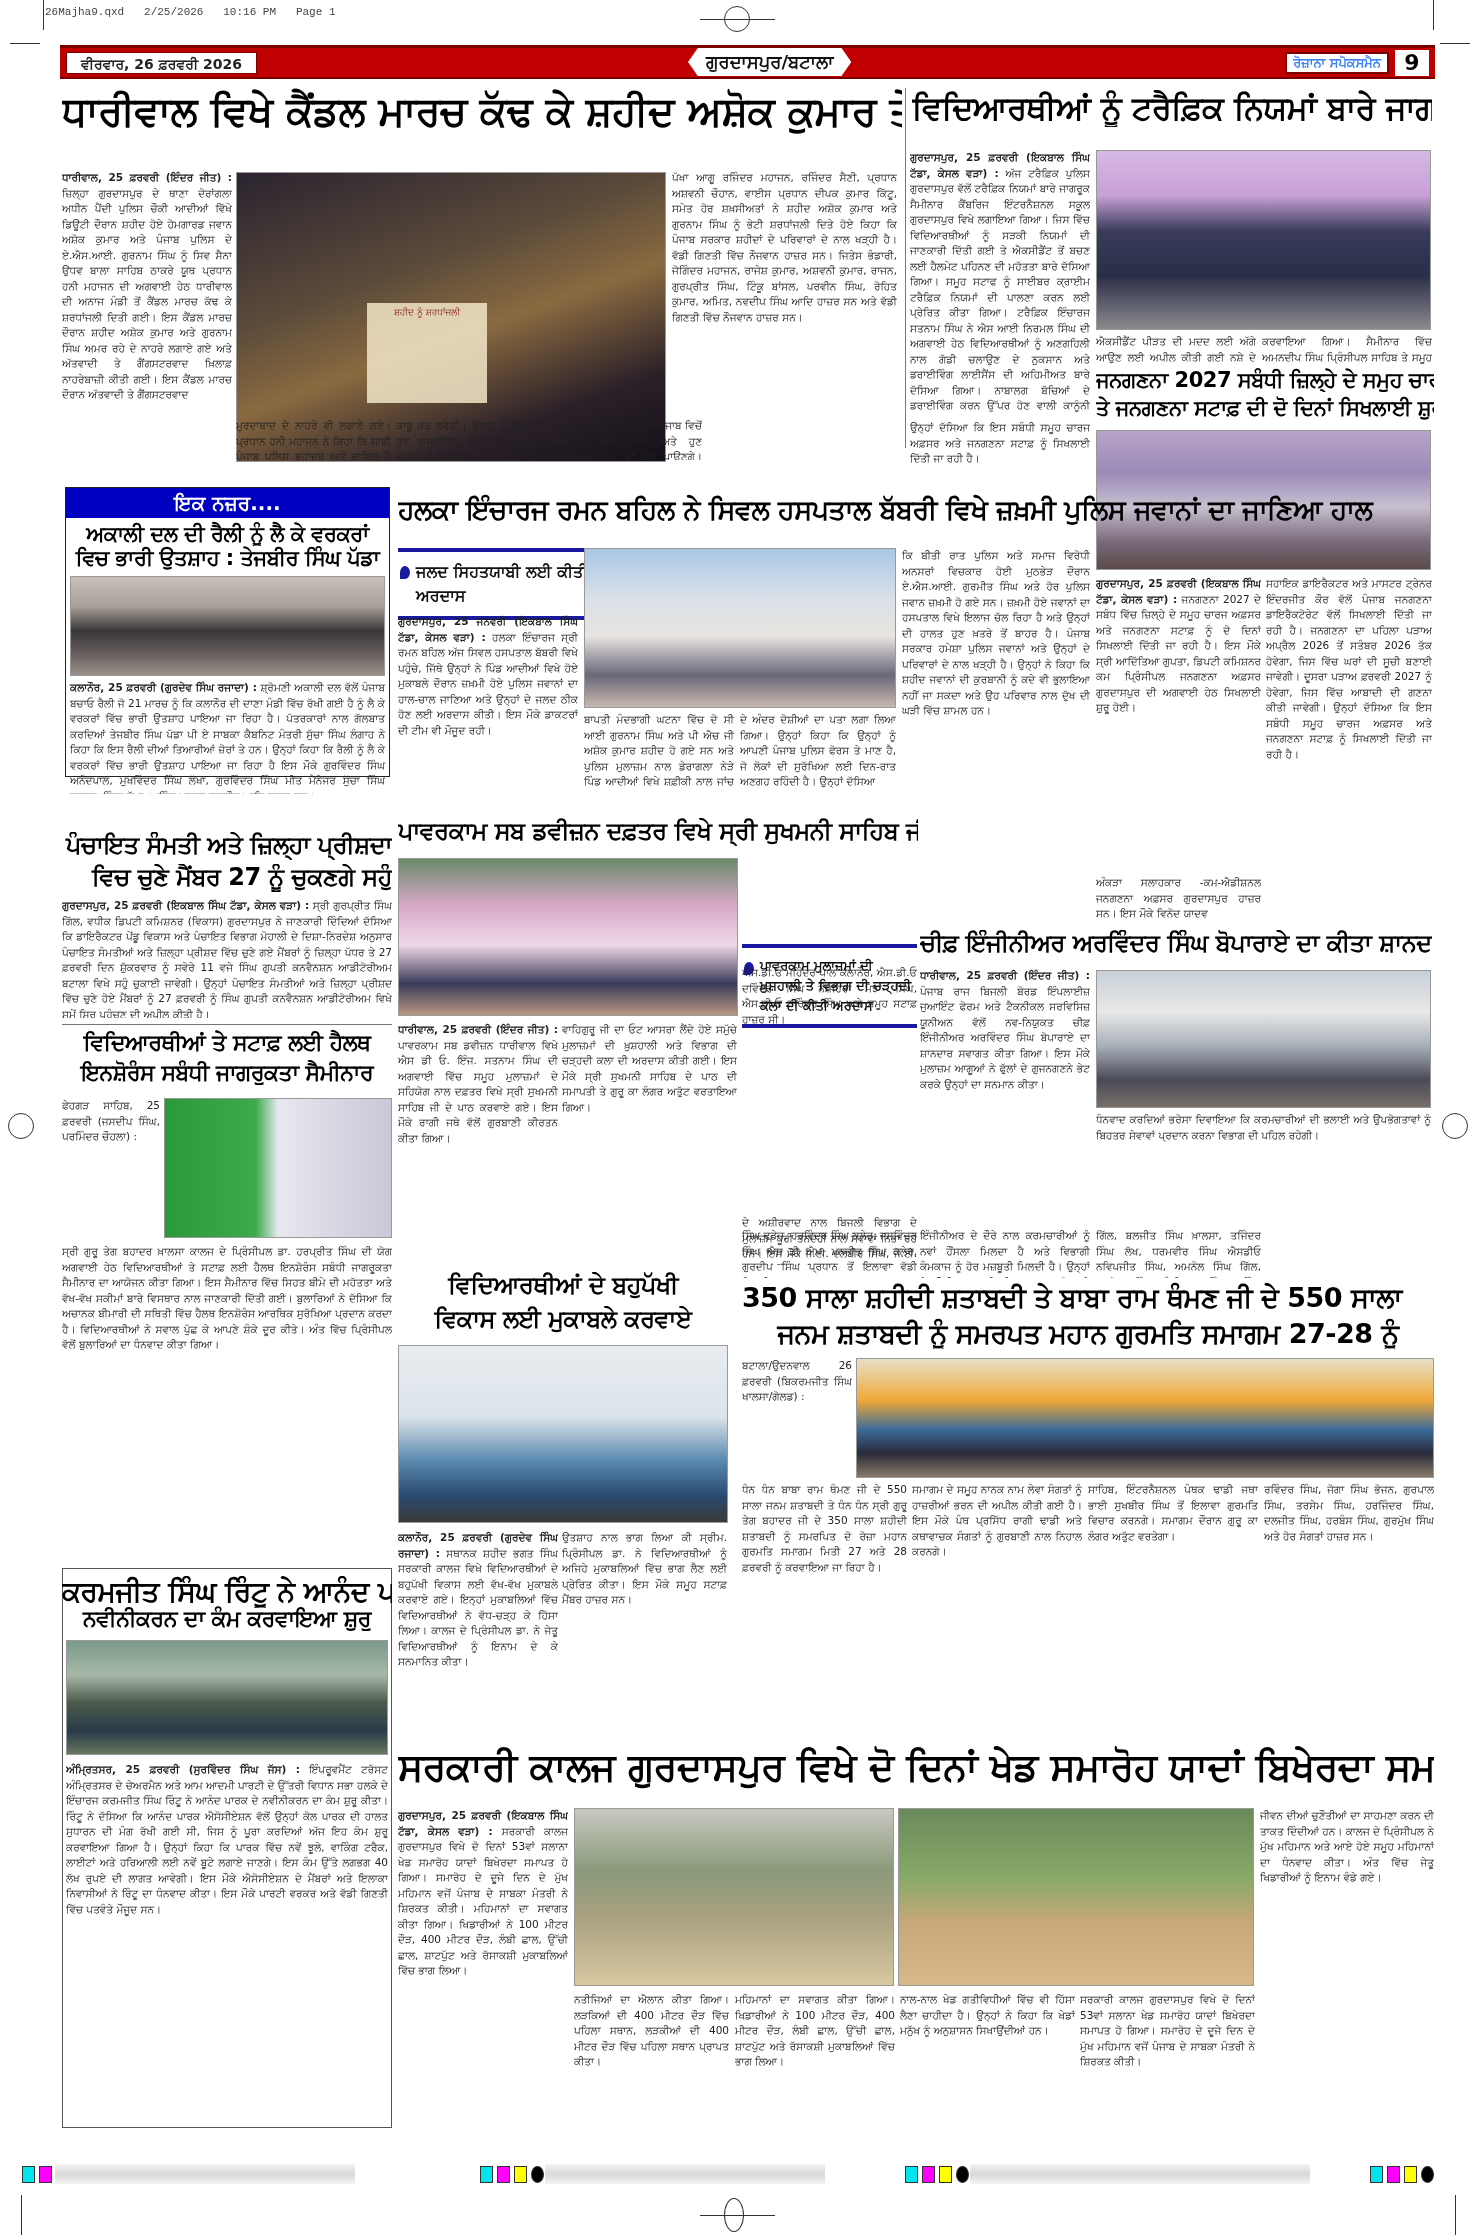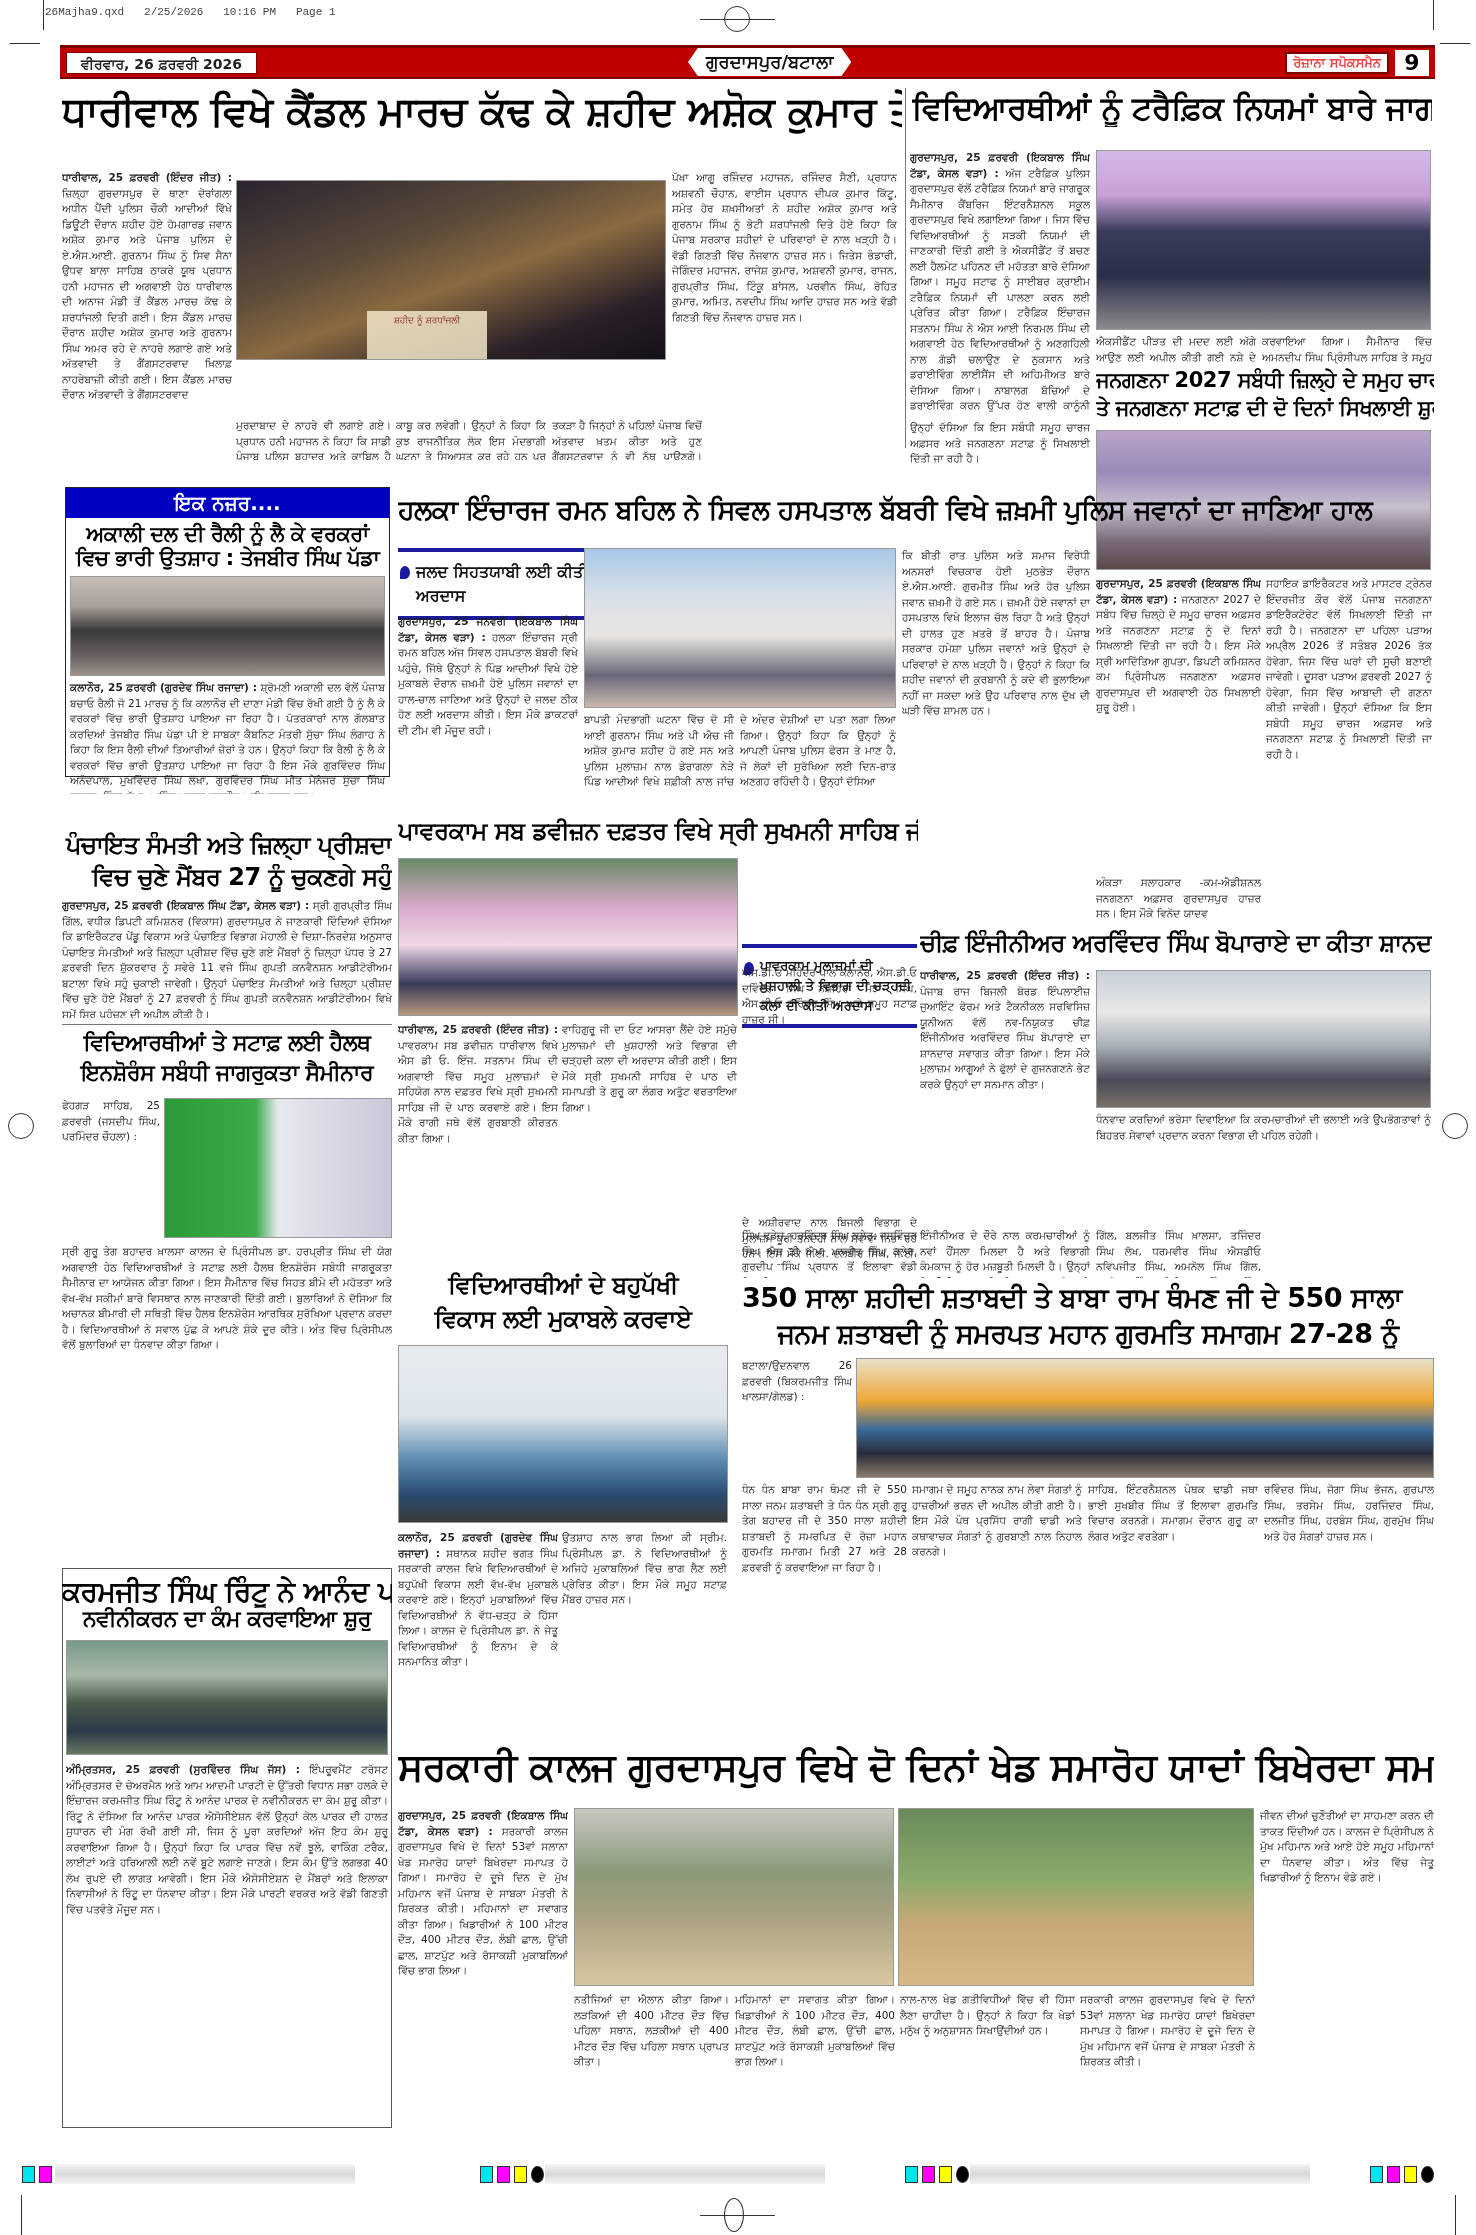--- a/index.html
+++ b/index.html
@@ -6,21 +6,21 @@
   body{width:1476px;height:2235px;background:#fff;position:relative;overflow:hidden;font-family:"DejaVu Sans",sans-serif;color:#111}
   .abs{position:absolute}
   .slug{left:45px;top:6px;font-family:"Liberation Mono",monospace;font-size:11px;color:#444}
   .crop-h{height:1px;background:#333}
   .crop-v{width:1px;background:#333}
   .reg{width:26px;height:26px;border:1px solid #333;border-radius:50%}
   
   .mast{left:60px;top:45px;width:1375px;height:34px;background:#c00000;border-top:3px solid #7a0000;border-bottom:2px solid #7a0000}
   .mast-date{position:absolute;left:6px;top:4px;height:22px;padding:0 14px;background:#fff;border:1px solid #7a0000;font-size:14px;font-weight:bold;line-height:22px;color:#222}
   .mast-sec{position:absolute;left:628px;top:0;height:28px;padding:0 18px;background:#fff;font-size:18px;font-weight:bold;line-height:28px;color:#111;clip-path:polygon(6% 0,94% 0,100% 50%,94% 100%,6% 100%,0 50%)}
-  .mast-brand{position:absolute;right:46px;top:4px;height:22px;padding:0 6px;background:#fff;border:2px solid #7a0000;font-size:13px;font-weight:bold;line-height:18px;color:#ef4444}
+  .mast-brand{position:absolute;right:46px;top:4px;height:22px;padding:0 6px;background:#fff;border:2px solid #7a0000;font-size:13px;font-weight:bold;line-height:18px;color:#3b82f6}
   .mast-page{position:absolute;right:6px;top:2px;width:34px;height:26px;background:#fff;font-size:22px;font-weight:900;line-height:26px;text-align:center;color:#000}
   
   .hl{font-weight:900;color:#000;line-height:1.15;letter-spacing:-0.5px;white-space:nowrap;overflow:hidden}
   .hl-xl{font-size:40px}
   .hl-l{font-size:32px}
   .hl-m{font-size:26px}
   .hl-s{font-size:22px;font-weight:bold}
   .body{font-size:10.5px;line-height:15.5px;color:#222;text-align:justify;overflow:hidden}
   .photo{overflow:hidden;border:1px solid #999}
   .ph-night{background:linear-gradient(160deg,#2b2430 0%,#5a4a3a 35%,#8a6a40 55%,#2a2028 80%,#151018 100%)}
@@ -68,21 +68,21 @@
 
 <div class="abs mast">
   <div class="mast-date">ਵੀਰਵਾਰ, 26 ਫ਼ਰਵਰੀ 2026</div>
   <div class="mast-sec">ਗੁਰਦਾਸਪੁਰ/ਬਟਾਲਾ</div>
   <div class="mast-brand">ਰੋਜ਼ਾਨਾ ਸਪੋਕਸਮੈਨ</div>
   <div class="mast-page">9</div>
 </div>
 
 <div class="abs hl hl-xl" style="left:62px;top:88px;width:840px">ਧਾਰੀਵਾਲ ਵਿਖੇ ਕੈਂਡਲ ਮਾਰਚ ਕੱਢ ਕੇ ਸ਼ਹੀਦ ਅਸ਼ੋਕ ਕੁਮਾਰ ਤੇ ਗੁਰਨਾਮ ਸਿੰਘ ਨੂੰ ਦਿਤੀ ਸ਼ਰਧਾਂਜਲੀ</div>
 <div class="abs body" style="left:62px;top:170px;width:170px;height:290px"><b>ਧਾਰੀਵਾਲ, 25 ਫ਼ਰਵਰੀ (ਇੰਦਰ ਜੀਤ) :</b> <span>ਜ਼ਿਲ੍ਹਾ ਗੁਰਦਾਸਪੁਰ ਦੇ ਥਾਣਾ ਦੋਰਾਂਗਲਾ ਅਧੀਨ ਪੈਂਦੀ ਪੁਲਿਸ ਚੌਕੀ ਆਦੀਆਂ ਵਿੱਖੇ ਡਿਊਟੀ ਦੌਰਾਨ ਸ਼ਹੀਦ ਹੋਏ ਹੋਮਗਾਰਡ ਜਵਾਨ ਅਸ਼ੋਕ ਕੁਮਾਰ ਅਤੇ ਪੰਜਾਬ ਪੁਲਿਸ ਦੇ ਏ.ਐਸ.ਆਈ. ਗੁਰਨਾਮ ਸਿੰਘ ਨੂੰ ਸਿਵ ਸੈਨਾ ਉਧਵ ਬਾਲਾ ਸਾਹਿਬ ਠਾਕਰੇ ਯੂਥ ਪ੍ਰਧਾਨ ਹਨੀ ਮਹਾਜਨ ਦੀ ਅਗਵਾਈ ਹੇਠ ਧਾਰੀਵਾਲ ਦੀ ਅਨਾਜ ਮੰਡੀ ਤੋਂ ਕੈਂਡਲ ਮਾਰਚ ਕੱਢ ਕੇ ਸ਼ਰਧਾਂਜਲੀ ਦਿਤੀ ਗਈ। ਇਸ ਕੈਂਡਲ ਮਾਰਚ ਦੌਰਾਨ ਸ਼ਹੀਦ ਅਸ਼ੋਕ ਕੁਮਾਰ ਅਤੇ ਗੁਰਨਾਮ ਸਿੰਘ ਅਮਰ ਰਹੇ ਦੇ ਨਾਹਰੇ ਲਗਾਏ ਗਏ ਅਤੇ ਅੱਤਵਾਦੀ ਤੇ ਗੈਂਗਸਟਰਵਾਦ ਖ਼ਿਲਾਫ਼ ਨਾਹਰੇਬਾਜ਼ੀ ਕੀਤੀ ਗਈ। ਇਸ ਕੈਂਡਲ ਮਾਰਚ ਦੌਰਾਨ ਅੱਤਵਾਦੀ ਤੇ ਗੈਂਗਸਟਰਵਾਦ</span></div>
-<div class="abs photo ph-night" style="left:236px;top:180px;width:430px;height:180px">
+<div class="abs photo ph-night" style="left:236px;top:172px;width:430px;height:290px">
   <div style="position:absolute;left:130px;top:130px;width:120px;height:100px;background:#f2e6c8;opacity:.85;font-size:9px;color:#8a1010;text-align:center;padding-top:4px">ਸ਼ਹੀਦ ਨੂੰ ਸ਼ਰਧਾਂਜਲੀ</div>
 </div>
 <div class="abs body" style="left:236px;top:418px;width:155px;height:42px">ਮੁਰਦਾਬਾਦ ਦੇ ਨਾਹਰੇ ਵੀ ਲਗਾਏ ਗਏ। ਪ੍ਰਧਾਨ ਹਨੀ ਮਹਾਜਨ ਨੇ ਕਿਹਾ ਕਿ ਸਾਡੀ ਪੰਜਾਬ ਪੁਲਿਸ ਬਹਾਦਰ ਅਤੇ ਕਾਬਿਲ ਹੈ ਅਤੇ ਜਲਦ ਹੀ ਕਾਤਲਾਂ ਨੂੰ</div>
 <div class="abs body" style="left:396px;top:418px;width:150px;height:42px">ਕਾਬੂ ਕਰ ਲਵੇਗੀ। ਉਨ੍ਹਾਂ ਨੇ ਕਿਹਾ ਕਿ ਕੁਝ ਰਾਜਨੀਤਿਕ ਲੋਕ ਇਸ ਮੰਦਭਾਗੀ ਘਟਨਾ ਤੇ ਸਿਆਸਤ ਕਰ ਰਹੇ ਹਨ ਪਰ ਪੰਜਾਬ ਪੁਲਿਸ ਦਾ ਮਨੋਬਲ ਕਾਫੀ</div>
 <div class="abs body" style="left:552px;top:418px;width:150px;height:42px">ਤਕੜਾ ਹੈ ਜਿਨ੍ਹਾਂ ਨੇ ਪਹਿਲਾਂ ਪੰਜਾਬ ਵਿਚੋਂ ਅੱਤਵਾਦ ਖ਼ਤਮ ਕੀਤਾ ਅਤੇ ਹੁਣ ਗੈਂਗਸਟਰਵਾਦ ਨੂੰ ਵੀ ਨੱਥ ਪਾਉਣਗੇ। ਇਸ ਮੌਕੇ ਤੇ ਸਿਵ ਸੈਨਾ</div>
 <div class="abs body" style="left:672px;top:170px;width:225px;height:290px"><span>ਪੱਖਾ ਆਗੂ ਰਜਿੰਦਰ ਮਹਾਜਨ, ਰਜਿੰਦਰ ਸੈਣੀ, ਪ੍ਰਧਾਨ ਅਸ਼ਵਨੀ ਚੌਹਾਨ, ਵਾਈਸ ਪ੍ਰਧਾਨ ਦੀਪਕ ਕੁਮਾਰ ਕਿੱਟੂ, ਸਮੇਤ ਹੋਰ ਸ਼ਖ਼ਸੀਅਤਾਂ ਨੇ ਸ਼ਹੀਦ ਅਸ਼ੋਕ ਕੁਮਾਰ ਅਤੇ ਗੁਰਨਾਮ ਸਿੰਘ ਨੂੰ ਭੇਟੀ ਸ਼ਰਧਾਂਜਲੀ ਦਿਤੇ ਹੋਏ ਕਿਹਾ ਕਿ ਪੰਜਾਬ ਸਰਕਾਰ ਸ਼ਹੀਦਾਂ ਦੇ ਪਰਿਵਾਰਾਂ ਦੇ ਨਾਲ ਖੜ੍ਹੀ ਹੈ। ਵੱਡੀ ਗਿਣਤੀ ਵਿੱਚ ਨੌਜਵਾਨ ਹਾਜ਼ਰ ਸਨ।</span> <span>ਜਿਤੇਸ ਭੰਡਾਰੀ, ਜੋਗਿੰਦਰ ਮਹਾਜਨ, ਰਾਜੇਸ਼ ਕੁਮਾਰ, ਅਸ਼ਵਨੀ ਕੁਮਾਰ, ਰਾਜਨ, ਗੁਰਪ੍ਰੀਤ ਸਿੰਘ, ਟਿੰਕੂ ਬਾਂਸਲ, ਪਰਵੀਨ ਸਿੰਘ, ਰੋਹਿਤ ਕੁਮਾਰ, ਅਮਿਤ, ਨਵਦੀਪ ਸਿੰਘ ਆਦਿ ਹਾਜ਼ਰ ਸਨ ਅਤੇ ਵੱਡੀ ਗਿਣਤੀ ਵਿੱਚ ਨੌਜਵਾਨ ਹਾਜ਼ਰ ਸਨ।</span></div>
 <div class="abs rule-v" style="left:905px;top:88px;height:360px"></div>
 
 <div class="abs hl hl-l" style="left:912px;top:90px;width:520px">ਵਿਦਿਆਰਥੀਆਂ ਨੂੰ ਟਰੈਫ਼ਿਕ ਨਿਯਮਾਂ ਬਾਰੇ ਜਾਗਰੂਕ ਕੀਤਾ</div>
 <div class="abs body" style="left:910px;top:150px;width:180px;height:265px"><b>ਗੁਰਦਾਸਪੁਰ, 25 ਫ਼ਰਵਰੀ (ਇਕਬਾਲ ਸਿੰਘ ਟੱਡਾ, ਕੇਸਲ ਵੜਾ) :</b> <span>ਅੱਜ ਟਰੈਫ਼ਿਕ ਪੁਲਿਸ ਗੁਰਦਾਸਪੁਰ ਵੱਲੋਂ ਟਰੈਫ਼ਿਕ ਨਿਯਮਾਂ ਬਾਰੇ ਜਾਗਰੂਕ ਸੈਮੀਨਾਰ ਕੈਂਬਰਿਜ ਇੰਟਰਨੈਸ਼ਨਲ ਸਕੂਲ ਗੁਰਦਾਸਪੁਰ ਵਿਖੇ ਲਗਾਇਆ ਗਿਆ। ਜਿਸ ਵਿੱਚ ਵਿਦਿਆਰਥੀਆਂ ਨੂੰ ਸੜਕੀ ਨਿਯਮਾਂ ਦੀ ਜਾਣਕਾਰੀ ਦਿੱਤੀ ਗਈ ਤੇ ਐਕਸੀਡੈਂਟ ਤੋਂ ਬਚਣ ਲਈ ਹੈਲਮੇਟ ਪਹਿਨਣ ਦੀ ਮਹੱਤਤਾ ਬਾਰੇ ਦੱਸਿਆ ਗਿਆ।</span> <span>ਸਮੂਹ ਸਟਾਫ ਨੂੰ ਸਾਈਬਰ ਕ੍ਰਾਈਮ ਟਰੈਫ਼ਿਕ ਨਿਯਮਾਂ ਦੀ ਪਾਲਣਾ ਕਰਨ ਲਈ ਪ੍ਰੇਰਿਤ ਕੀਤਾ ਗਿਆ। ਟਰੈਫ਼ਿਕ ਇੰਚਾਰਜ ਸਤਨਾਮ ਸਿੰਘ ਨੇ ਐਸ ਆਈ ਨਿਰਮਲ ਸਿੰਘ ਦੀ ਅਗਵਾਈ ਹੇਠ ਵਿਦਿਆਰਥੀਆਂ ਨੂੰ ਅਣਗਹਿਲੀ ਨਾਲ ਗੱਡੀ ਚਲਾਉਣ ਦੇ ਨੁਕਸਾਨ ਅਤੇ ਡਰਾਈਵਿੰਗ ਲਾਈਸੈਂਸ ਦੀ ਅਹਿਮੀਅਤ ਬਾਰੇ ਦੱਸਿਆ ਗਿਆ। ਨਾਬਾਲਗ ਬੱਚਿਆਂ ਦੇ ਡਰਾਈਵਿੰਗ ਕਰਨ ਉੱਪਰ ਹੋਣ ਵਾਲੀ ਕਾਨੂੰਨੀ ਕਾਰਵਾਈ ਸਬੰਧੀ ਵਿਸਥਾਰ ਪੂਰਵਕ ਦੱਸਿਆ ਗਿਆ।</span></div>

